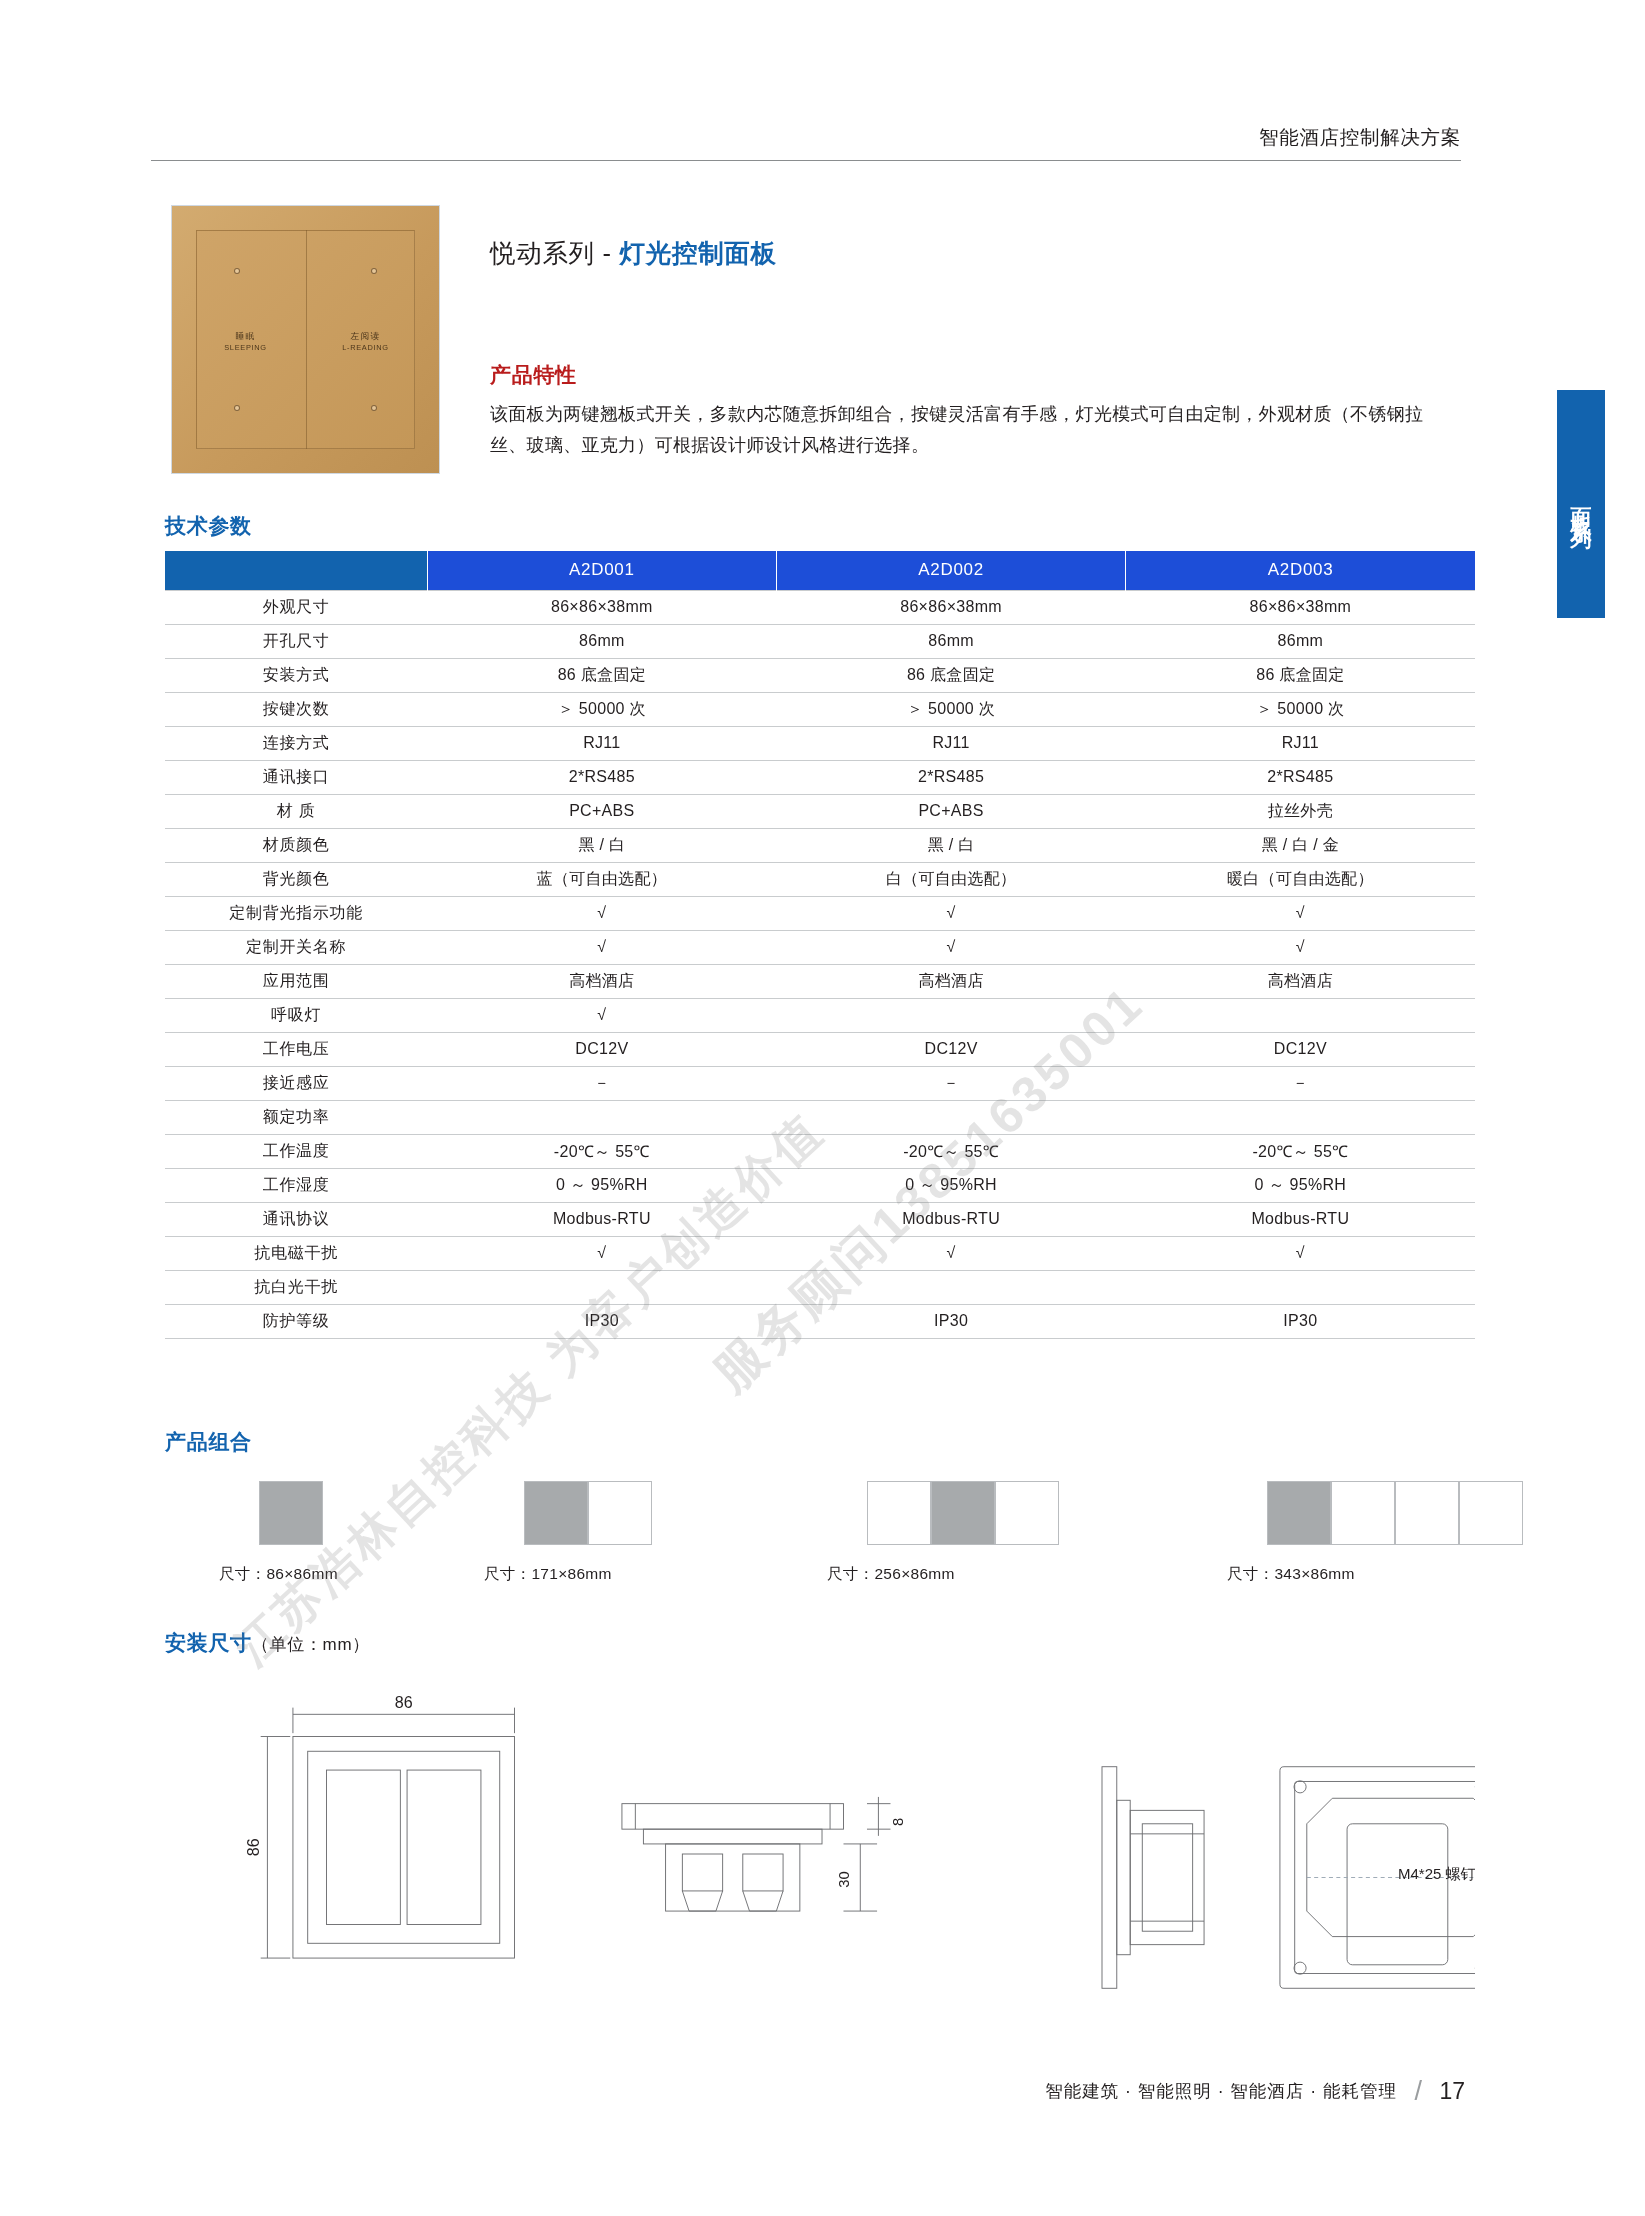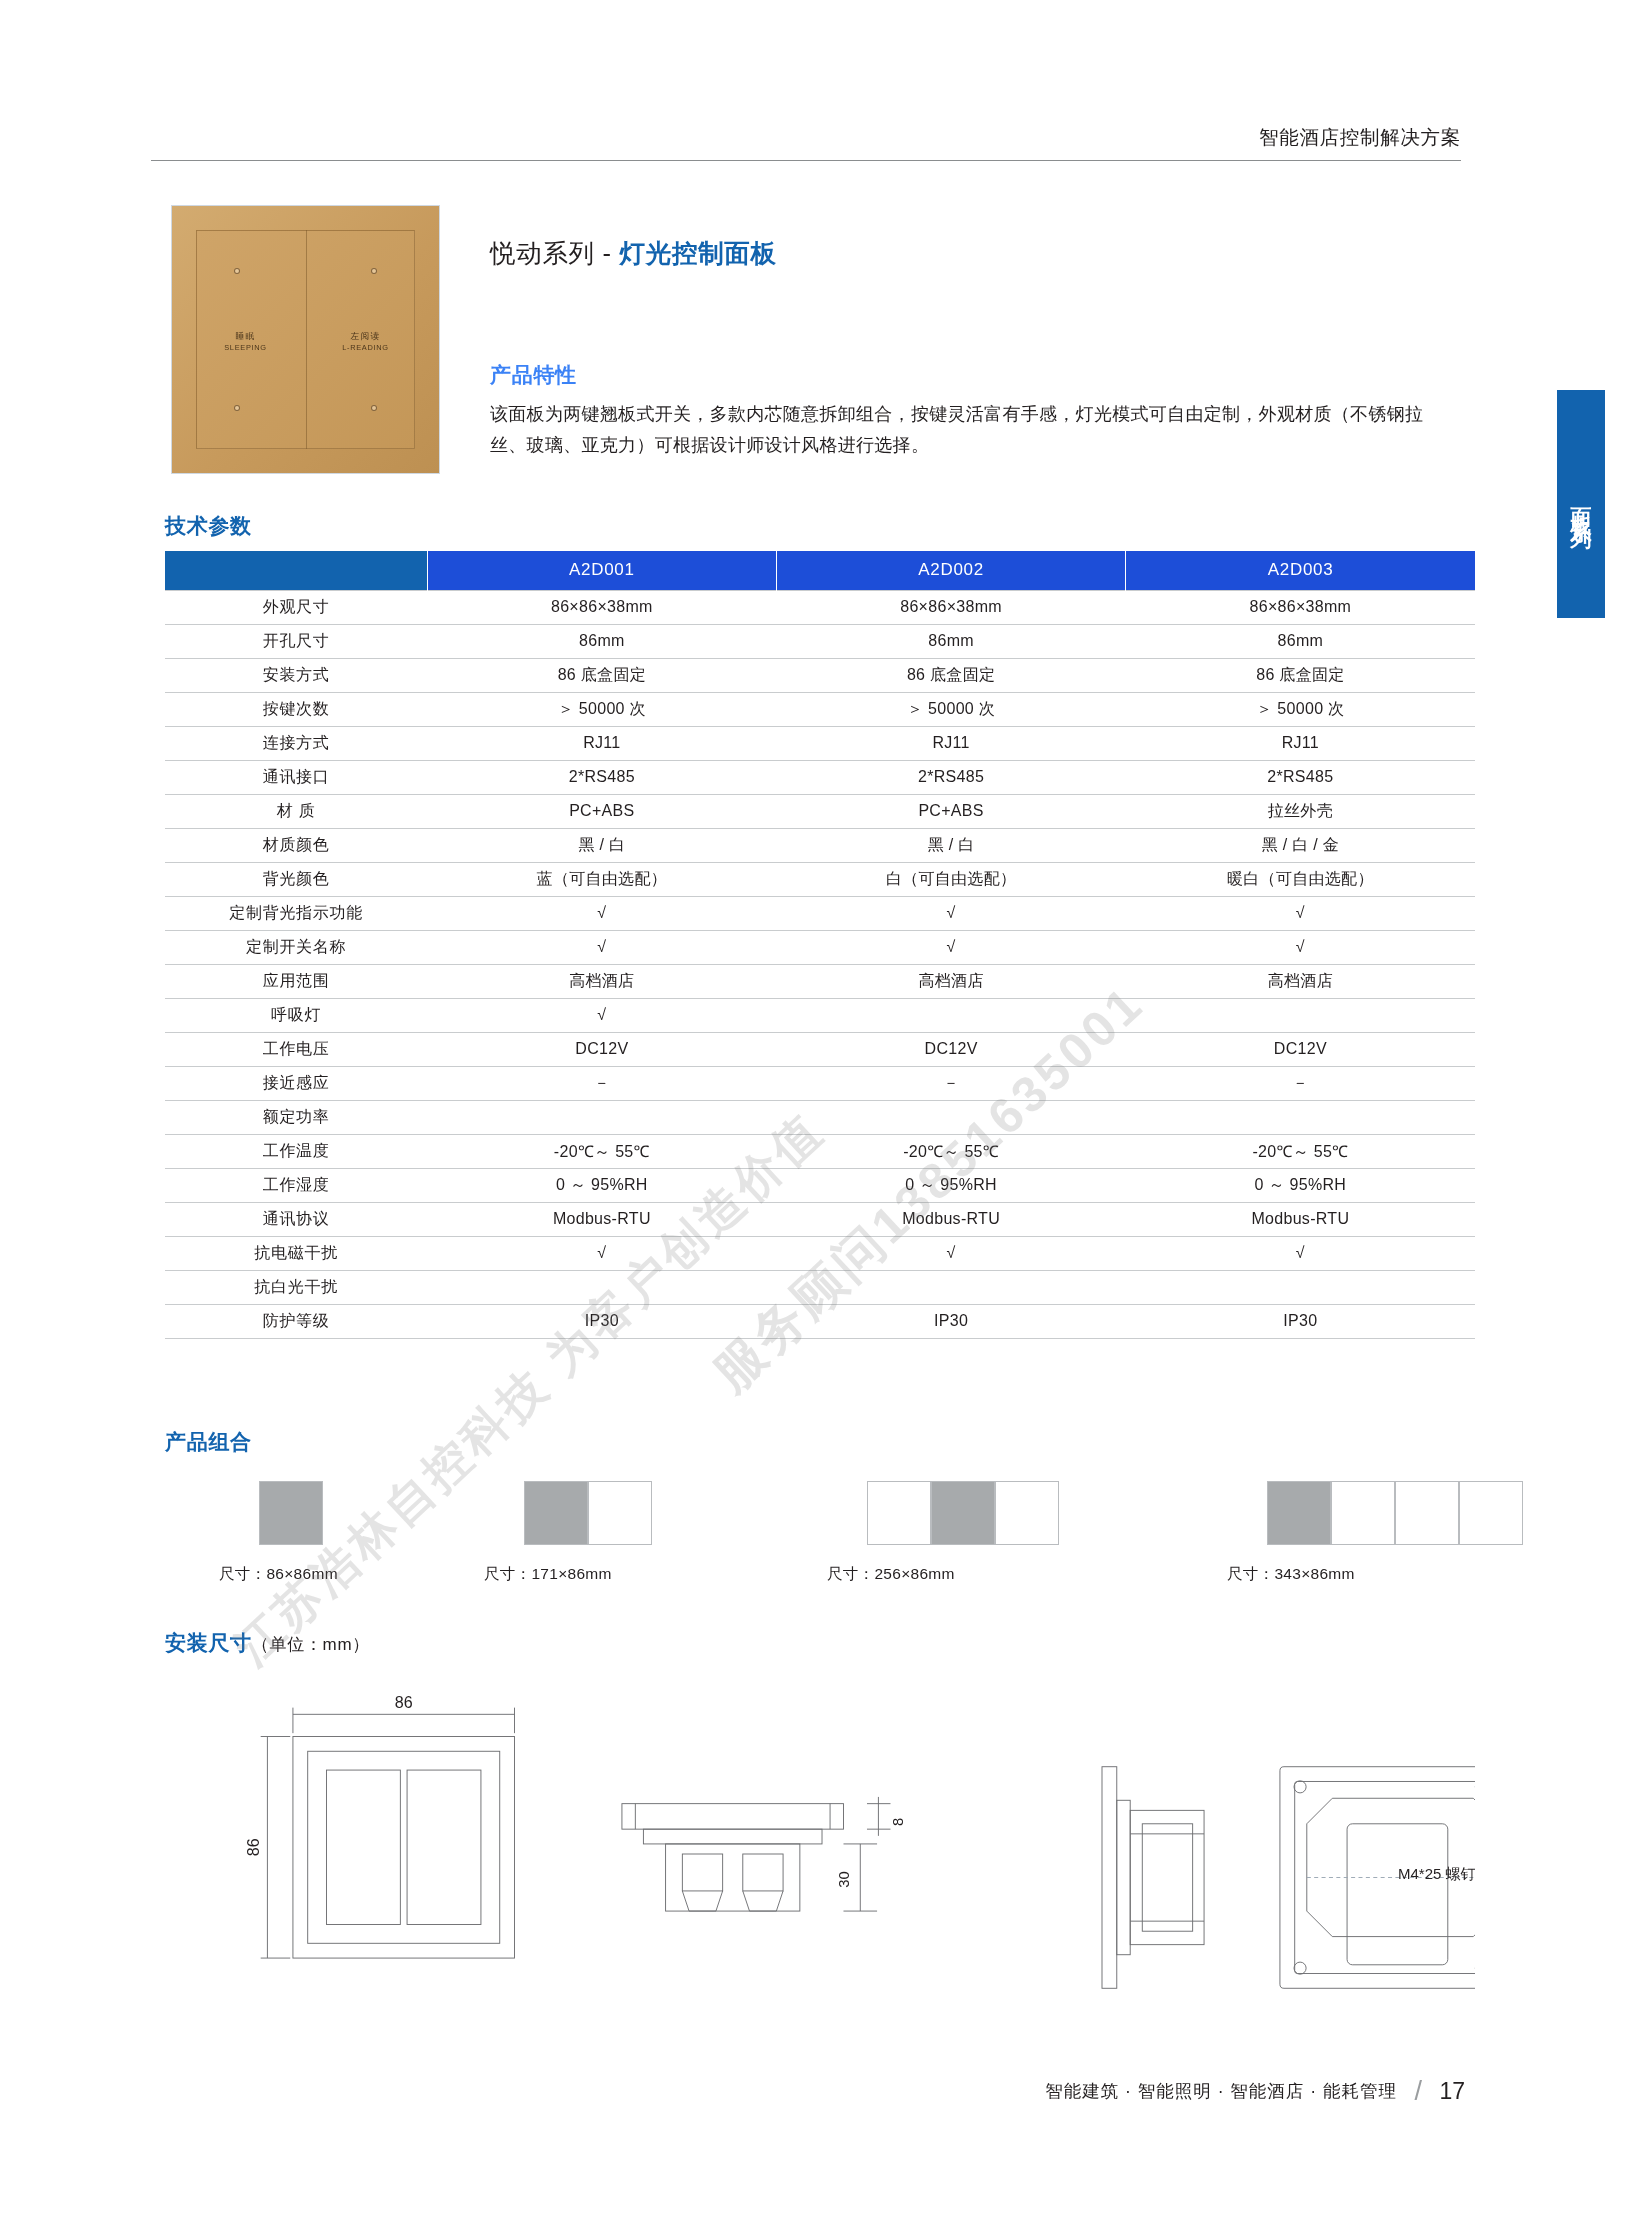--- a/index.html
+++ b/index.html
@@ -113,21 +113,21 @@
     font-size: 25.5px;
     letter-spacing: 0.7px;
   }
   .prod-title b { color: #1263ae; }
 
   .feature-title {
     position: absolute;
     left: 490px;
     top: 361px;
     font-size: 21px;
-    color: #3b82f6;
+    color: #b91c1c;
     font-weight: bold;
     letter-spacing: 0.7px;
   }
   .feature-text {
     position: absolute;
     left: 490px;
     top: 399px;
     width: 941px;
     font-size: 18px;
     line-height: 1.72;

